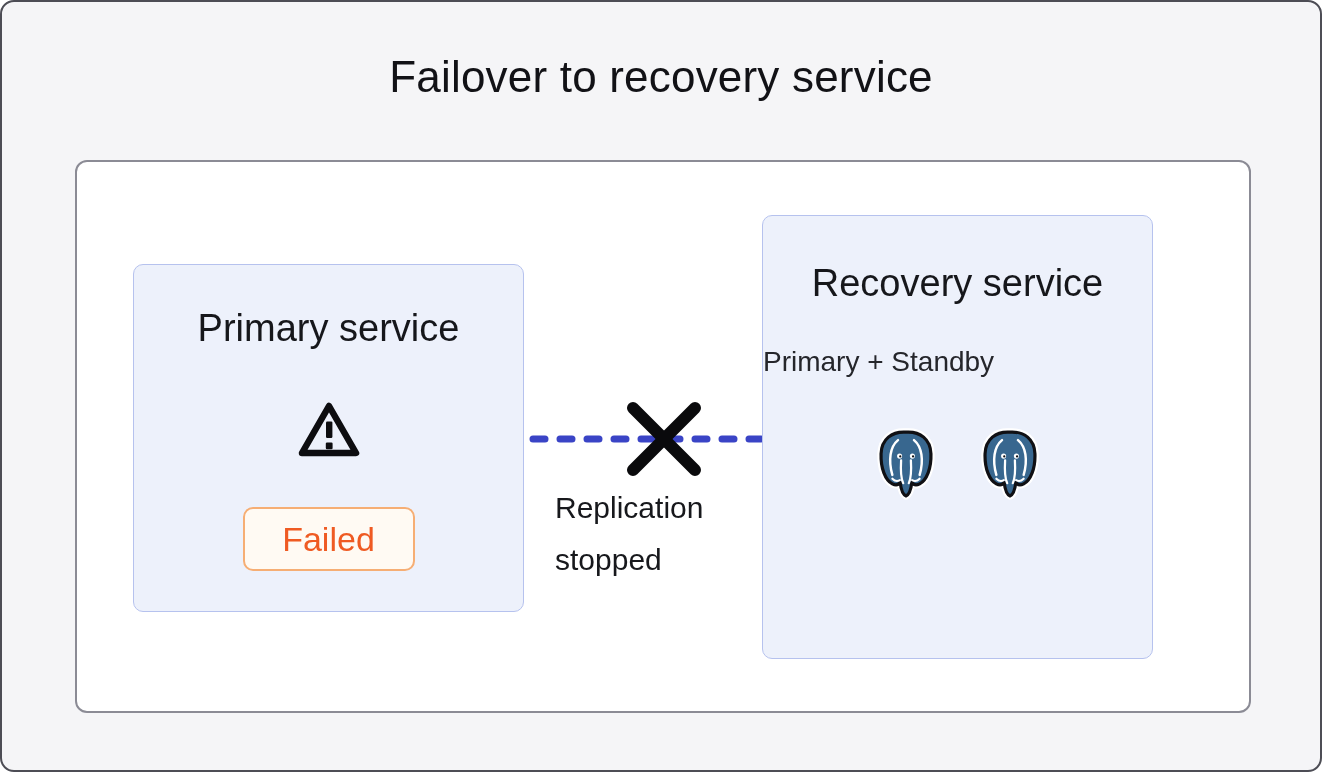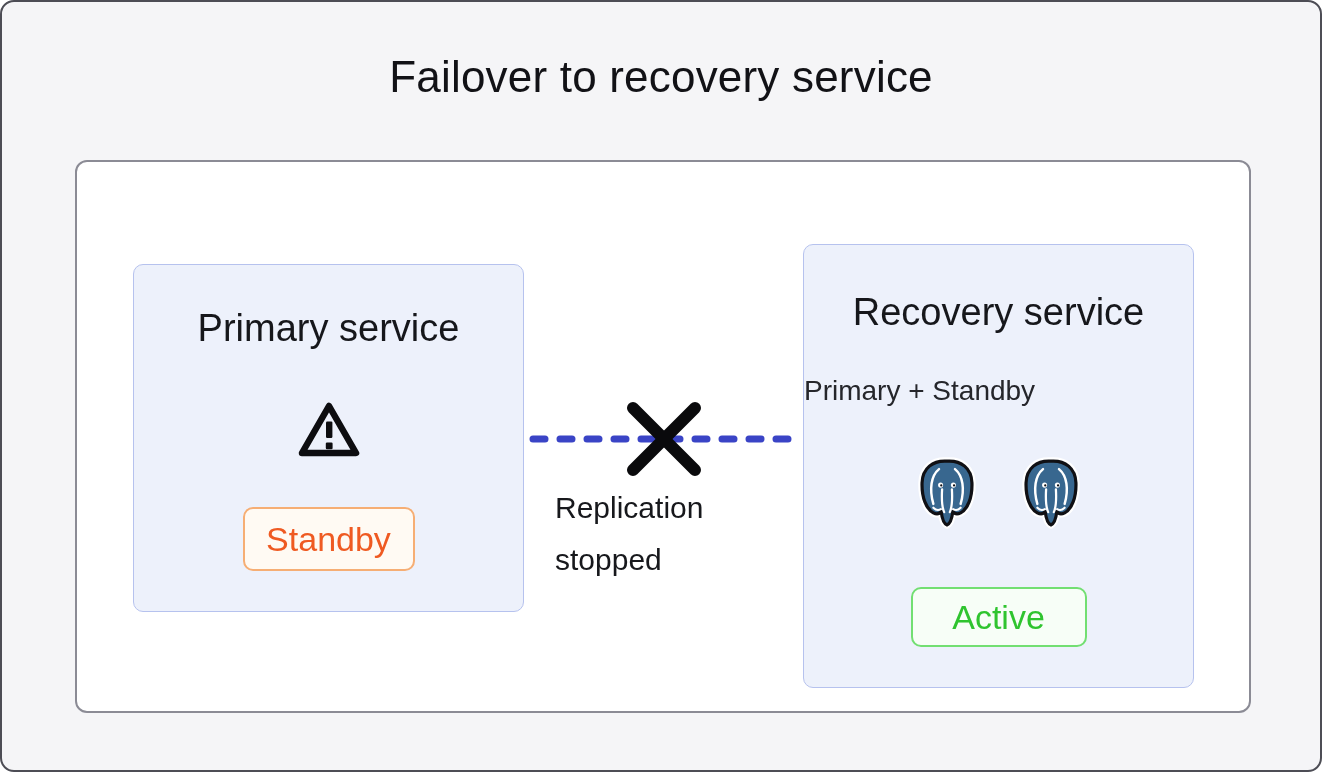--- a/index.html
+++ b/index.html
@@ -27,21 +27,21 @@
   }
   .canvas{
     position:absolute; left:73px; top:158px; width:1176px; height:553px;
     background:#ffffff; border:2px solid var(--canvas-border); border-radius:12px;
   }
   .card{
     position:absolute; background:var(--card-bg);
     border:1.5px solid var(--card-border); border-radius:10px;
   }
   .card-primary{ left:56px; top:102px; width:391px; height:348px;padding-left:17px; }
-  .card-recovery{ left:726px; top:53px; width:391px; height:444px;margin-top:29px; }
+  .card-recovery{ left:685px; top:53px; width:391px; height:444px; }
   .card-title{
     position:absolute; left:0; width:100%; text-align:center;
     font-size:38px; font-weight:500; color:#16171b;
   }
   .card-primary .card-title{ top:42px; }
   .card-recovery .card-title{ top:46px; }
   .card-subtitle{
     position:absolute; top:130px; left:0; width:100%; 
     font-size:28px; font-weight:400; color:#25262b;
   }
@@ -104,21 +104,21 @@
 
     <div class="card card-primary">
       <div class="card-title">Primary service</div>
       <div class="warn-icon-wrap">
         <svg width="66" height="62" viewBox="0 0 66 62">
           <path d="M33 7 L60 54 L6 54 Z" fill="none" stroke="#0d0d10" stroke-width="6.5" stroke-linejoin="round"></path>
           <rect x="30" y="22.5" width="6.4" height="16.5" rx="1.2" fill="#0d0d10"></rect>
           <rect x="29.8" y="43.5" width="6.8" height="6.8" rx="1.2" fill="#0d0d10"></rect>
         </svg>
       </div>
-      <div class="badge badge-failed">Standby</div>
+      <div class="badge badge-failed">Failed</div>
     </div>
 
     <div class="connector-line">
       <svg width="272" height="14" viewBox="0 0 272 14">
         <line x1="4" y1="7" x2="268" y2="7" stroke="var(--line-blue)" stroke-width="7" stroke-linecap="round" stroke-dasharray="12 15"></line>
       </svg>
     </div>
     <div class="cross-icon">
       <svg width="86" height="86" viewBox="0 0 86 86">
         <line x1="12" y1="12" x2="74" y2="74" stroke="#0a0a0c" stroke-width="12" stroke-linecap="round"></line>
@@ -131,17 +131,16 @@
       <div class="card-title">Recovery service</div>
       <div class="card-subtitle">Primary + Standby</div>
       <div class="elephant-row">
         <svg width="64" height="76" viewBox="0 0 68 80">
           <use href="#pg-elephant"></use>
         </svg>
         <svg width="64" height="76" viewBox="0 0 68 80">
           <use href="#pg-elephant"></use>
         </svg>
       </div>
-      <div class="badge badge-active">Active</div>
     </div>
 
   </div>
 </div>
 
 </body></html>

